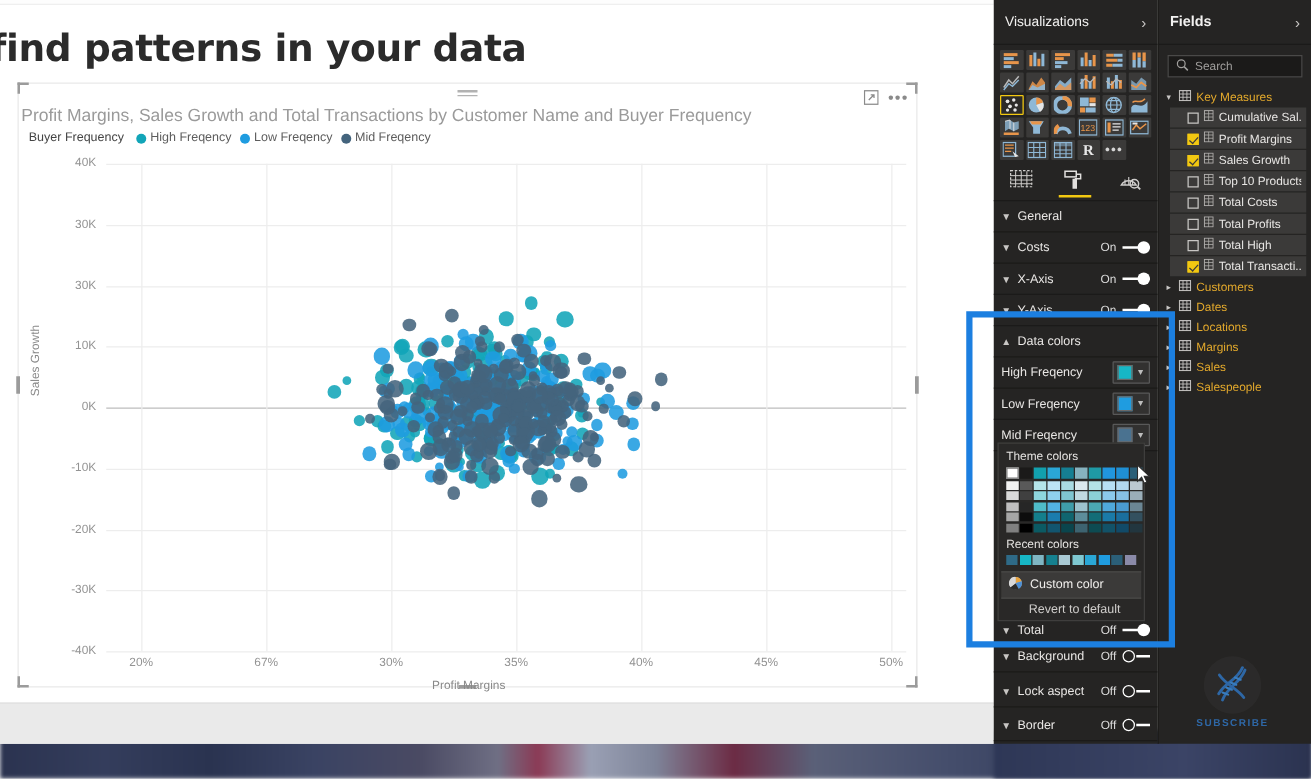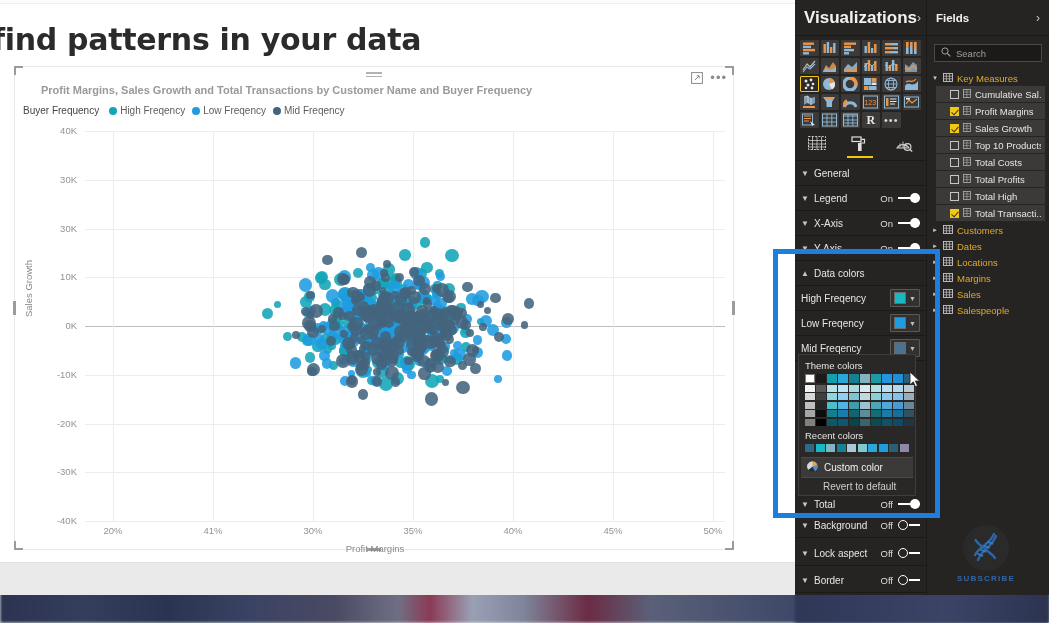--- a/index.html
+++ b/index.html
@@ -69,23 +69,22 @@
     position:absolute; left:50%; transform:translateX(-50%); top:5px;
     width:16px; height:6px;
   }
   #drag-handle i{ display:block; height:1.5px; background:#b2b2b2; margin-bottom:2px;}
 
   #visual-header-icons{ position:absolute; right:6px; top:5px; display:flex; gap:7px; align-items:center;}
   #visual-header-icons svg{ display:block; }
   #visual-header-icons .moredots{ color:#8a8a8a; font-size:13px; line-height:10px; letter-spacing:1px;}
 
   #visual-title{
-    position:absolute; left:26px; top:17px; font-size:11px; color:#9a9a9a;
+    position:absolute; left:2px; top:17px; font-size:14px; color:#9a9a9a;
     white-space:nowrap;
-    font-weight:bold;
   }
 
   
   #chart-legend{
     position:absolute; left:8px; top:38px; display:flex; align-items:center; gap:7px;
     font-size:10px; color:#5d5d5d;
   }
   #chart-legend .legend-title{ color:#444; margin-right:3px;}
   .legend-item{ display:flex; align-items:center; gap:3px; }
   .legend-dot{ width:8px; height:8px; border-radius:50%; display:inline-block;}
@@ -124,21 +123,21 @@
 
   
   #viz-pane{
     position:absolute; left:795px; top:0; width:131px; height:595px;
     background:#252423; color:#e6e6e6; font-size:10px;
   }
   #viz-pane-header{
     height:36px; display:flex; align-items:center; justify-content:space-between;
     padding:0 9px; border-bottom:1px solid #1b1a19;
   }
-  #viz-pane-header .t{ font-size:17px; font-weight:bold; color:#f3f2f1;}
+  #viz-pane-header .t{ font-size:11px; font-weight:normal; color:#f3f2f1;}
   #viz-pane-header .chev{ color:#c8c6c4; font-size:12px; }
 
   #viz-icon-grid{
     padding:4px 5px 2px 5px; display:grid; grid-template-columns:repeat(6,1fr);
     gap:2px;
   }
   .viz-icon{
     height:16px; border-radius:1px; background:#3b3a39; position:relative;
     display:flex; align-items:center; justify-content:center;
     overflow:hidden;
@@ -951,21 +950,21 @@
           <div class="pt" style="left: 241.485px; top: 204.828px; width: 9.96095px; height: 9.96095px; background: rgb(68, 100, 125);"></div>
           <div class="pt" style="left: 370.763px; top: 249.585px; width: 13.815px; height: 13.815px; background: rgb(68, 100, 125);"></div>
           <div class="pt" style="left: 353.057px; top: 200.797px; width: 8.24107px; height: 8.24107px; background: rgb(68, 100, 125);"></div>
           <div class="pt" style="left: 291.802px; top: 217.993px; width: 12.0132px; height: 12.0132px; background: rgb(68, 100, 125);"></div>
           <div class="pt" style="left: 283.433px; top: 172.809px; width: 11.7589px; height: 11.7589px; background: rgb(68, 100, 125);"></div>
           <div class="pt" style="left: 293.506px; top: 219.54px; width: 10.0558px; height: 10.0558px; background: rgb(68, 100, 125);"></div>
           <div class="pt" style="left: 303.761px; top: 219.021px; width: 9.77993px; height: 9.77993px; background: rgb(68, 100, 125);"></div>
         </div>
       <div id="xticks-host">
           <div class="xtick" style="left: 98px;">20%</div>
-          <div class="xtick" style="left: 198px;">41%</div>
+          <div class="xtick" style="left: 198px;">67%</div>
           <div class="xtick" style="left: 298px;">30%</div>
           <div class="xtick" style="left: 398px;">35%</div>
           <div class="xtick" style="left: 498px;">40%</div>
           <div class="xtick" style="left: 598px;">45%</div>
           <div class="xtick" style="left: 698px;">50%</div>
         </div>
       <div id="x-axis-title">Profit Margins</div>
     </div>
   </div>
 
@@ -1212,21 +1211,21 @@
     </div>
   </div>
 
   <div class="prop-row">
     <span class="chev">▼</span>
     <span class="lbl">General</span>
   </div>
 
   <div class="prop-row">
     <span class="chev">▼</span>
-    <span class="lbl">Legend</span>
+    <span class="lbl">Costs</span>
     <span class="state">On</span>
     <span class="toggle on">
         <i class="track"></i>
         <i class="knob"></i>
       </span>
   </div>
 
   <div class="prop-row">
     <span class="chev">▼</span>
     <span class="lbl">X-Axis</span>

